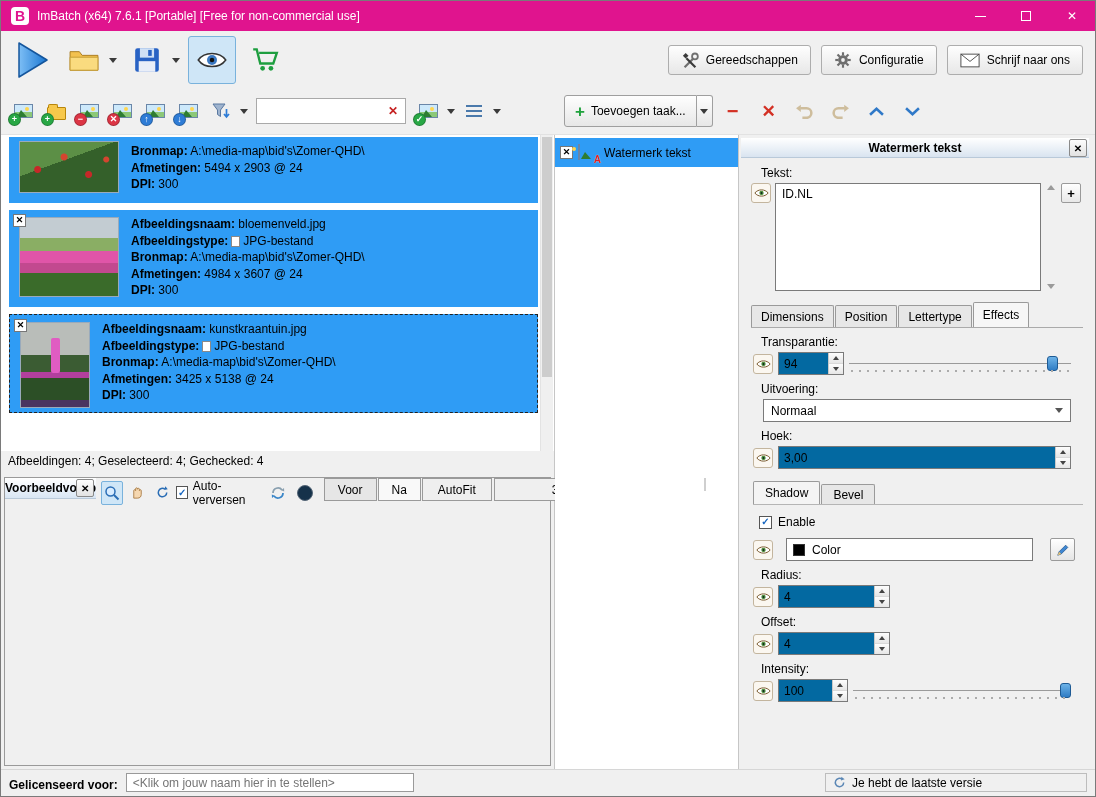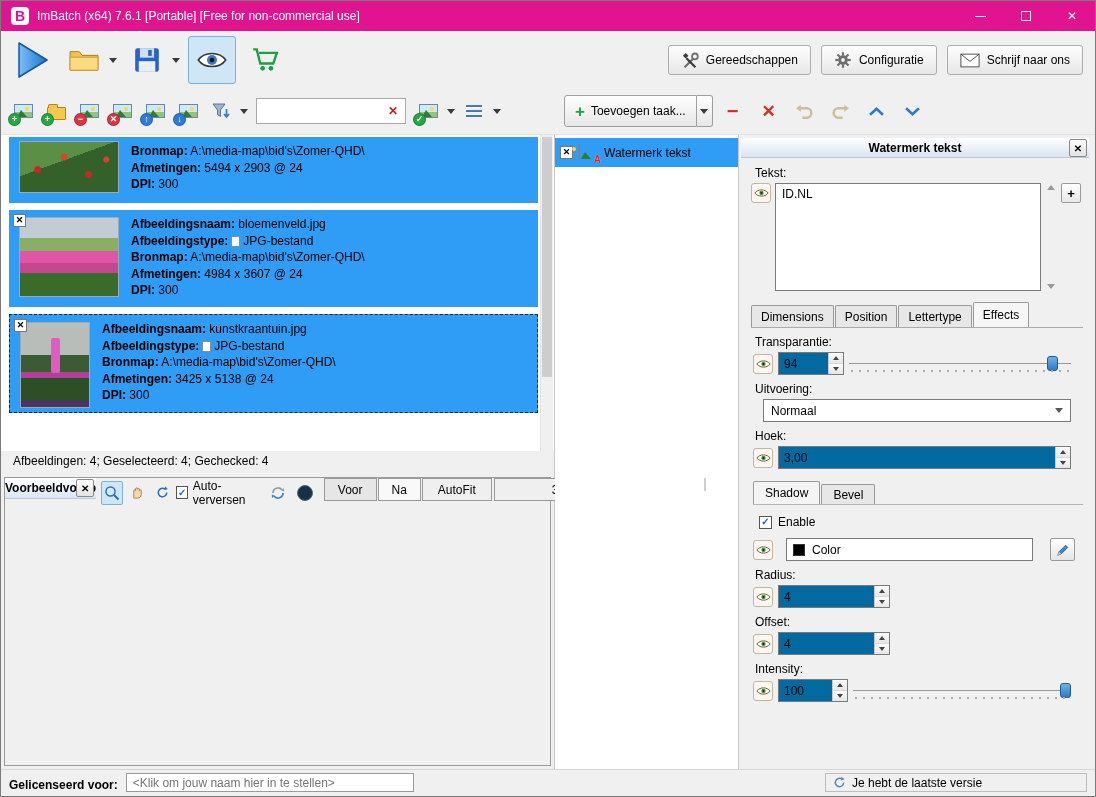--- a/index.html
+++ b/index.html
@@ -71,21 +71,21 @@
       radial-gradient(circle at 88% 35%, #d4452f 2.5px, transparent 3.5px),
       linear-gradient(160deg,#5c8f46 0 40%,#34602a 40% 100%)}
   .thumb2{width:100px;height:80px;background:linear-gradient(180deg,#c3ccd2 0 26%,#8aae64 26% 42%,#e055a8 42% 58%,#c2498f 58% 70%,#3a6b2a 70% 100%)}
   .thumb3{width:70px;height:86px;position:relative;background:linear-gradient(180deg,#b9bdb9 0 38%,#3b5c33 38% 58%,#b23f9e 58% 66%,#2c4f26 66% 92%,#4a3460 92% 100%)}
   .thumb3::before{content:"";position:absolute;left:44%;top:18%;width:9px;height:42%;background:#e05cc2;border-radius:2px}
   .fl-meta{padding:6px 8px 4px 4px;line-height:16.5px;overflow:hidden;white-space:nowrap}
   .fl-meta b{font-weight:bold}
   .doc-ico{display:inline-block;width:9px;height:11px;background:#fff;border:1px solid #8a8a8a;margin:0 3px -2px 3px}
   .vscroll{position:absolute;right:1px;top:0;bottom:0;width:13px;background:#f0f0f0;border-left:1px solid #e3e3e3}
   .vscroll .sthumb{position:absolute;left:1px;right:1px;top:2px;height:76%;background:#cdcdcd}
-  .list-status{height:20px;line-height:20px;padding-left:12px;background:#f0f0f0}
+  .list-status{height:20px;line-height:20px;padding-left:7px;background:#f0f0f0}
 
   
   .preview{flex:1;margin:6px 3px 3px 3px;border:1px solid #9a9a9a;background:#f0f0f0;display:flex;flex-direction:row;min-height:0}
   .pv-header{height:21px;background:linear-gradient(#ffffff,#d9e6f4);border-bottom:1px solid #b9c9d9;display:flex;align-items:center;justify-content:center;position:relative;font-weight:bold}
   .x-btn{position:absolute;right:2px;top:1px;width:18px;height:18px;border:1px solid #8a8a8a;background:linear-gradient(#fdfdfd,#e2e2e2);display:flex;align-items:center;justify-content:center;font-size:10px;font-weight:bold;border-radius:2px}
   .pv-toolbar{height:29px;display:flex;align-items:center;gap:3px;padding:0 5px}
   .pv-tbtn{width:25px;height:24px;border:1px solid transparent;border-radius:2px;display:flex;align-items:center;justify-content:center}
   .pv-tbtn.active{background:#cfe6f7;border-color:#79b2dc}
   .chk{width:13px;height:13px;border:1px solid #555;background:#fff;display:flex;align-items:center;justify-content:center;font-size:10px;font-weight:bold;color:#1565c0;line-height:1}
   .pv-autorow{display:flex;align-items:center;gap:5px;margin-left:auto}
@@ -118,21 +118,21 @@
   
   .task-item{height:29px;display:flex;align-items:center;background:#2f9cf5;padding:0 5px;gap:5px}
   .task-check{width:13px;height:13px;background:#fff;border:1px solid #777;font-size:9px;line-height:11px;text-align:center;font-weight:bold}
   .task-icon{position:relative;width:21px;height:16px}
   .task-icon .pic{width:19px;height:14px}
   .task-icon .mark{position:absolute;right:-2px;bottom:-4px;color:#d22;font-weight:bold;font-size:10px;text-shadow:0 0 1px #fff}
 
   
   .pp-header{height:20px;background:linear-gradient(#ffffff,#d9e4f0);border-bottom:1px solid #b9c9d9;display:flex;align-items:center;justify-content:center;position:relative;font-weight:bold;margin-right:2px}
   .pp-body{flex:1;padding:4px 8px 0 8px;overflow:hidden}
-  .prop-label{margin:7px 0 3px 6px}
+  .prop-label{margin:7px 0 3px 12px}
   .prop-row{display:flex;align-items:center;gap:5px;margin:0 4px}
   .eye-btn{width:20px;height:20px;border:1px solid #c3b59e;background:#fbf7f0;border-radius:3px;display:flex;align-items:center;justify-content:center;flex:none}
   .tekst-wrap{display:flex;align-items:flex-start;gap:4px;margin:0 2px}
   .tekst-wrap textarea{flex:1;height:108px;border:1px solid #7a7a7a;resize:none;font:inherit;padding:3px 6px;background:#fff;outline:none}
   .ta-scroll{width:12px;height:108px;display:flex;flex-direction:column;justify-content:space-between;align-items:center;padding:2px 0}
   .tri-up{width:0;height:0;border-left:4px solid transparent;border-right:4px solid transparent;border-bottom:5px solid #9a9a9a}
   .tri-down{width:0;height:0;border-left:4px solid transparent;border-right:4px solid transparent;border-top:5px solid #9a9a9a}
   .plus-btn{width:20px;height:20px;border:1px solid #9a9a9a;background:linear-gradient(#fff,#e8e8e8);display:flex;align-items:center;justify-content:center;font-weight:bold;font-size:13px;border-radius:2px}
   .pp-tabs{display:flex;align-items:flex-end;margin:12px 0 0 2px;border-bottom:1px solid #aaa;height:25px}
   .pp-tab{height:22px;padding:0 9px;display:flex;align-items:center;border:1px solid #9a9a9a;border-bottom:none;background:#e7e7e7;margin-right:1px;border-radius:2px 2px 0 0}

